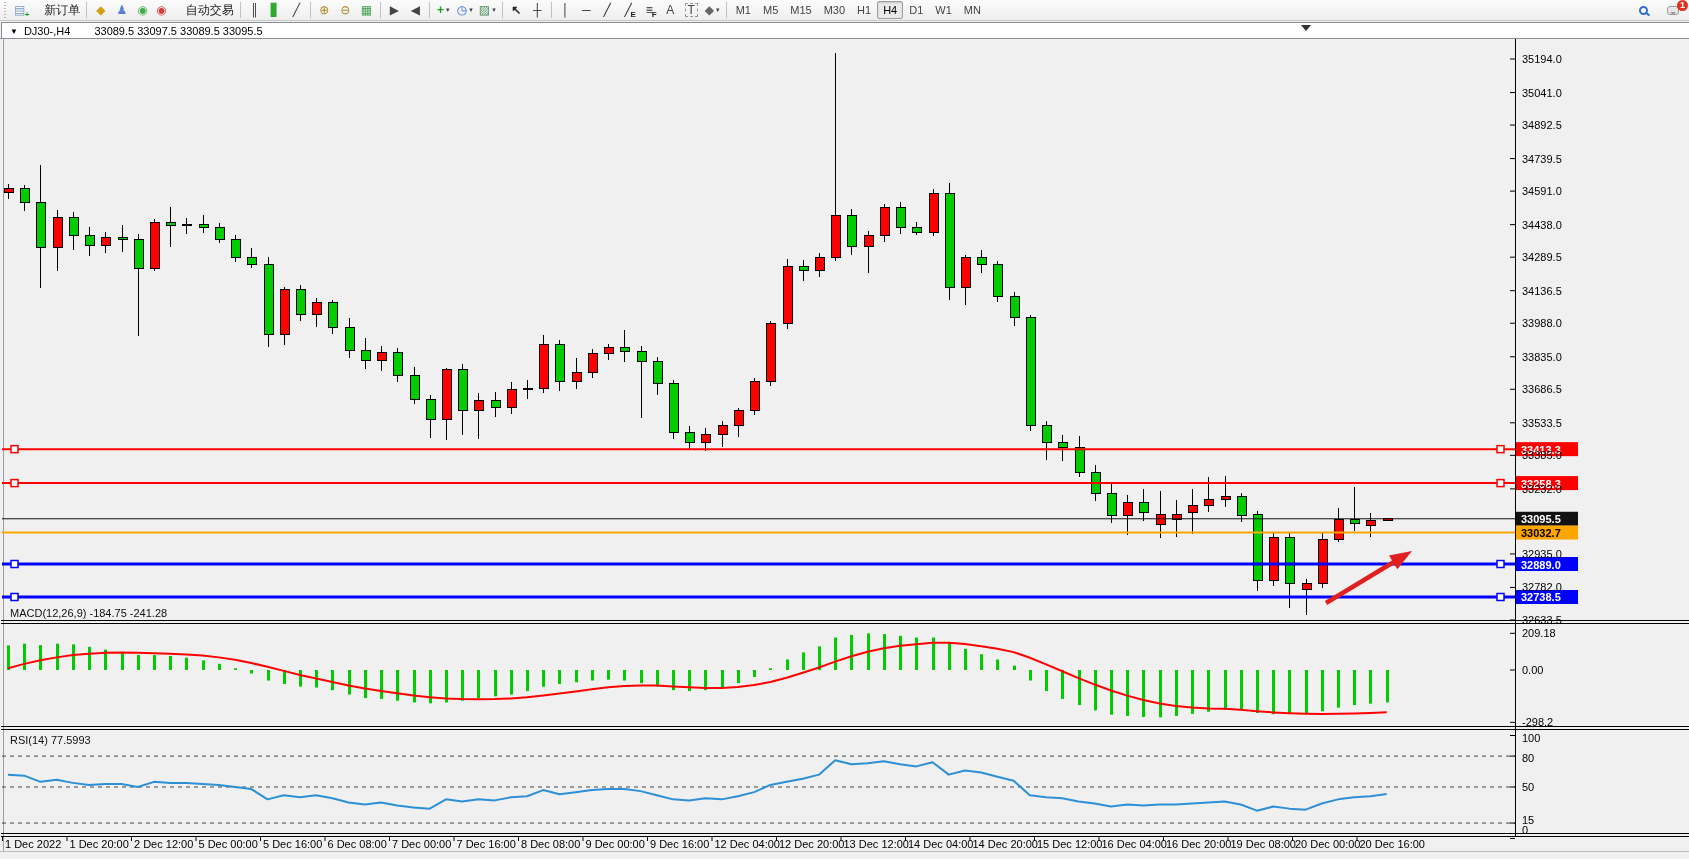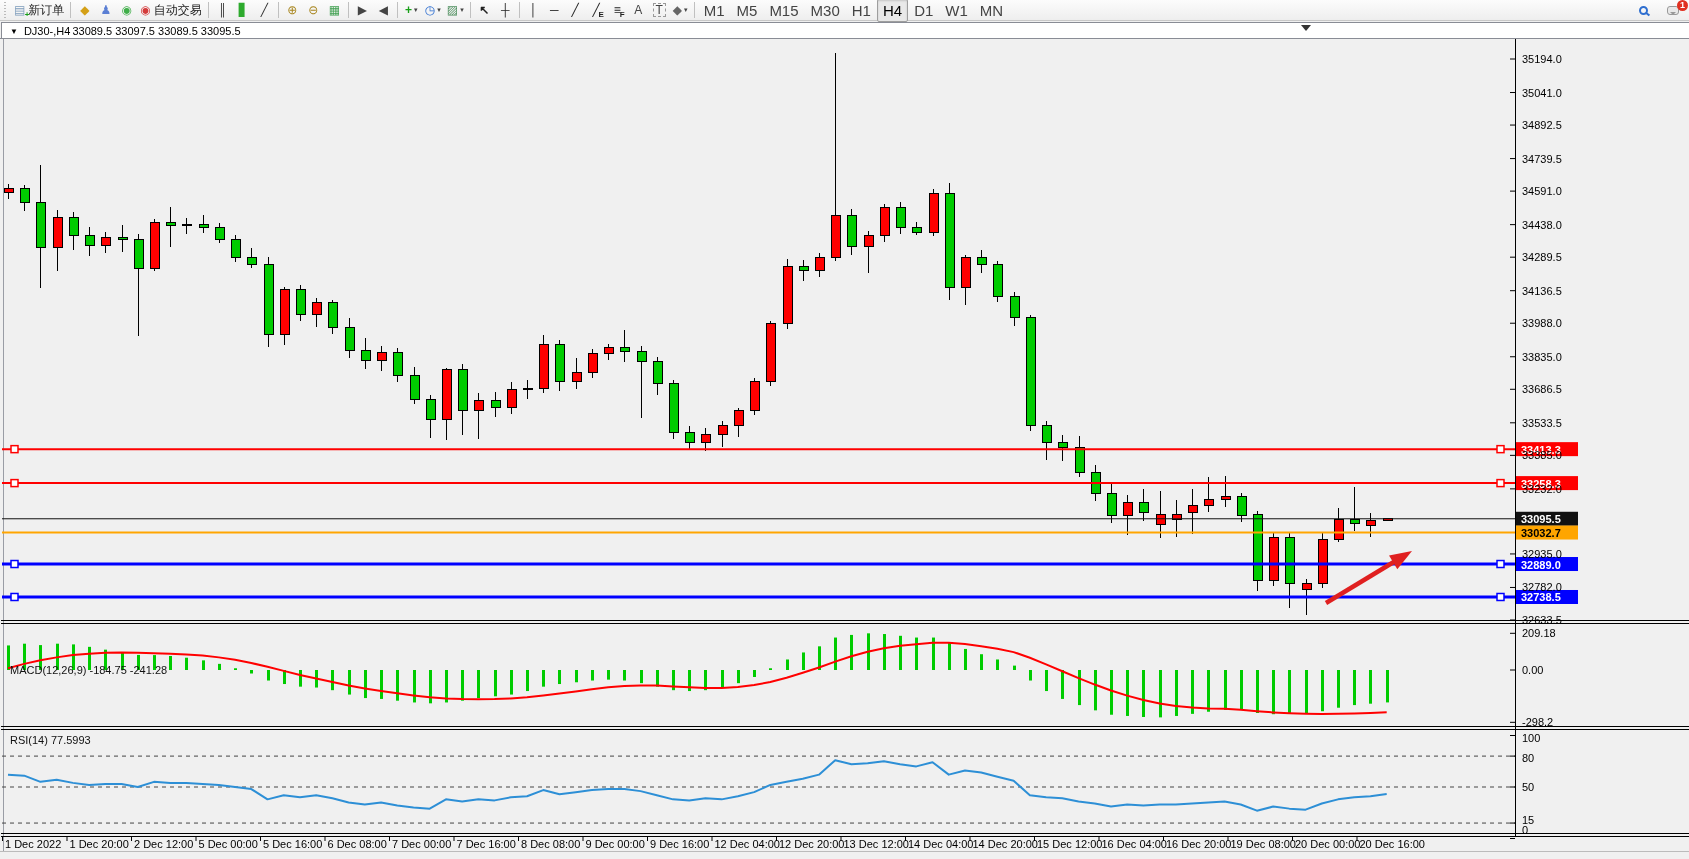--- a/index.html
+++ b/index.html
@@ -4,28 +4,28 @@
 <style>
   * { margin:0; padding:0; box-sizing:border-box; }
   html,body { width:1689px; height:859px; overflow:hidden; background:#f0f0f0;
     font-family:"Liberation Sans", sans-serif; }
   .toolbar { position:absolute; left:0; top:0; width:1689px; height:21px;
     background:linear-gradient(#fcfcfc,#eeeeee); border-bottom:1px solid #c8c8c8;
     display:flex; align-items:center; padding-left:2px; }
   .tbtn { height:19px; min-width:21px; display:flex; align-items:center; justify-content:center;
     padding:0 2px; border:1px solid transparent; border-radius:2px; cursor:default;
     font-size:12px; color:#333; position:relative; white-space:nowrap; }
-  .tbtn .lab { font-size:12px; color:#222; margin-left:3px; }
+  .tbtn .lab { font-size:12px; color:#222; margin-left:19px; }
   .ticon { font-size:12px; line-height:12px; position:relative; display:inline-block; }
   .ticon .ov { position:absolute; right:-4px; bottom:-3px; font-size:8px; font-weight:bold; line-height:8px; }
   .caret { font-size:7px; color:#444; margin-left:2px; }
   .tbsep { width:1px; height:16px; background:#c0c0c0; margin:0 3px; }
   .tbgrip { width:5px; height:16px; margin:0 2px;
     background:repeating-linear-gradient(#bbb 0 1px, transparent 1px 3px); background-size:2px 100%; background-repeat:repeat-y; }
-  .tf { font-size:15px; color:#444; padding:2px 5px; border:1px solid transparent; border-radius:2px; }
+  .tf { font-size:11px; color:#444; padding:2px 5px; border:1px solid transparent; border-radius:2px; }
   .tf.active { background:#e9e9e9; border-color:#9e9e9e; box-shadow:inset 0 1px 2px rgba(0,0,0,.15); color:#000; }
   .tb-right { position:absolute; right:6px; top:1px; display:flex; align-items:center; height:19px; }
   .search-glyph { width:9px; height:9px; border:2px solid #2f6fd0; border-radius:50%; display:inline-block; position:relative; }
   .search-glyph:after { content:""; position:absolute; width:5px; height:2px; background:#2f6fd0;
     right:-4px; bottom:-2px; transform:rotate(40deg); }
   .chat-glyph { width:12px; height:9px; background:#e8e8e8; border:1px solid #999; border-radius:3px; display:inline-block; position:relative; }
   .chat-glyph:after { content:""; position:absolute; left:2px; bottom:-4px; border:3px solid transparent; border-top-color:#999; }
   .badge { position:absolute; top:-2px; right:-6px; background:#e03020; color:#fff; font-size:9px; font-weight:bold;
     border-radius:50%; width:11px; height:11px; line-height:11px; text-align:center; }
   .titlebar { position:absolute; left:1px; top:22px; width:1688px; height:17px; background:#ffffff;
@@ -151,25 +151,25 @@
         </div>
         <div class="tbtn" style="margin-left:8px;">
           <span class="chat-glyph"></span>
           <span class="badge">1</span>
         </div>
       </div>
     </div>
 
   <div class="titlebar">
     <span class="tri">▼</span>
-    <span style="margin-right:2px;">DJ30-,H4</span>
+    <span style="margin-right:24px;">DJ30-,H4</span>
     <span>33089.5 33097.5 33089.5 33095.5</span>
   </div>
 
-  <div class="indlabel" style="left:10px; top:664px;">MACD(12,26,9) -184.75 -241.28</div>
+  <div class="indlabel" style="left:10px; top:607px;">MACD(12,26,9) -184.75 -241.28</div>
   <div class="indlabel" style="left:10px; top:734px;">RSI(14) 77.5993</div>
 
   <svg id="chart-svg" width="1689" height="859">
       <line x1="0" y1="38.5" x2="1689" y2="38.5" stroke="#898c95"></line>
       <line x1="3.5" y1="39" x2="3.5" y2="851" stroke="#9a9da5"></line>
       <line x1="1" y1="620.5" x2="1689" y2="620.5" stroke="#000"></line>
       <line x1="1" y1="623.5" x2="1689" y2="623.5" stroke="#000"></line>
       <line x1="1" y1="726.5" x2="1689" y2="726.5" stroke="#000"></line>
       <line x1="1" y1="729.5" x2="1689" y2="729.5" stroke="#000"></line>
       <line x1="1" y1="833.5" x2="1689" y2="833.5" stroke="#000"></line>

